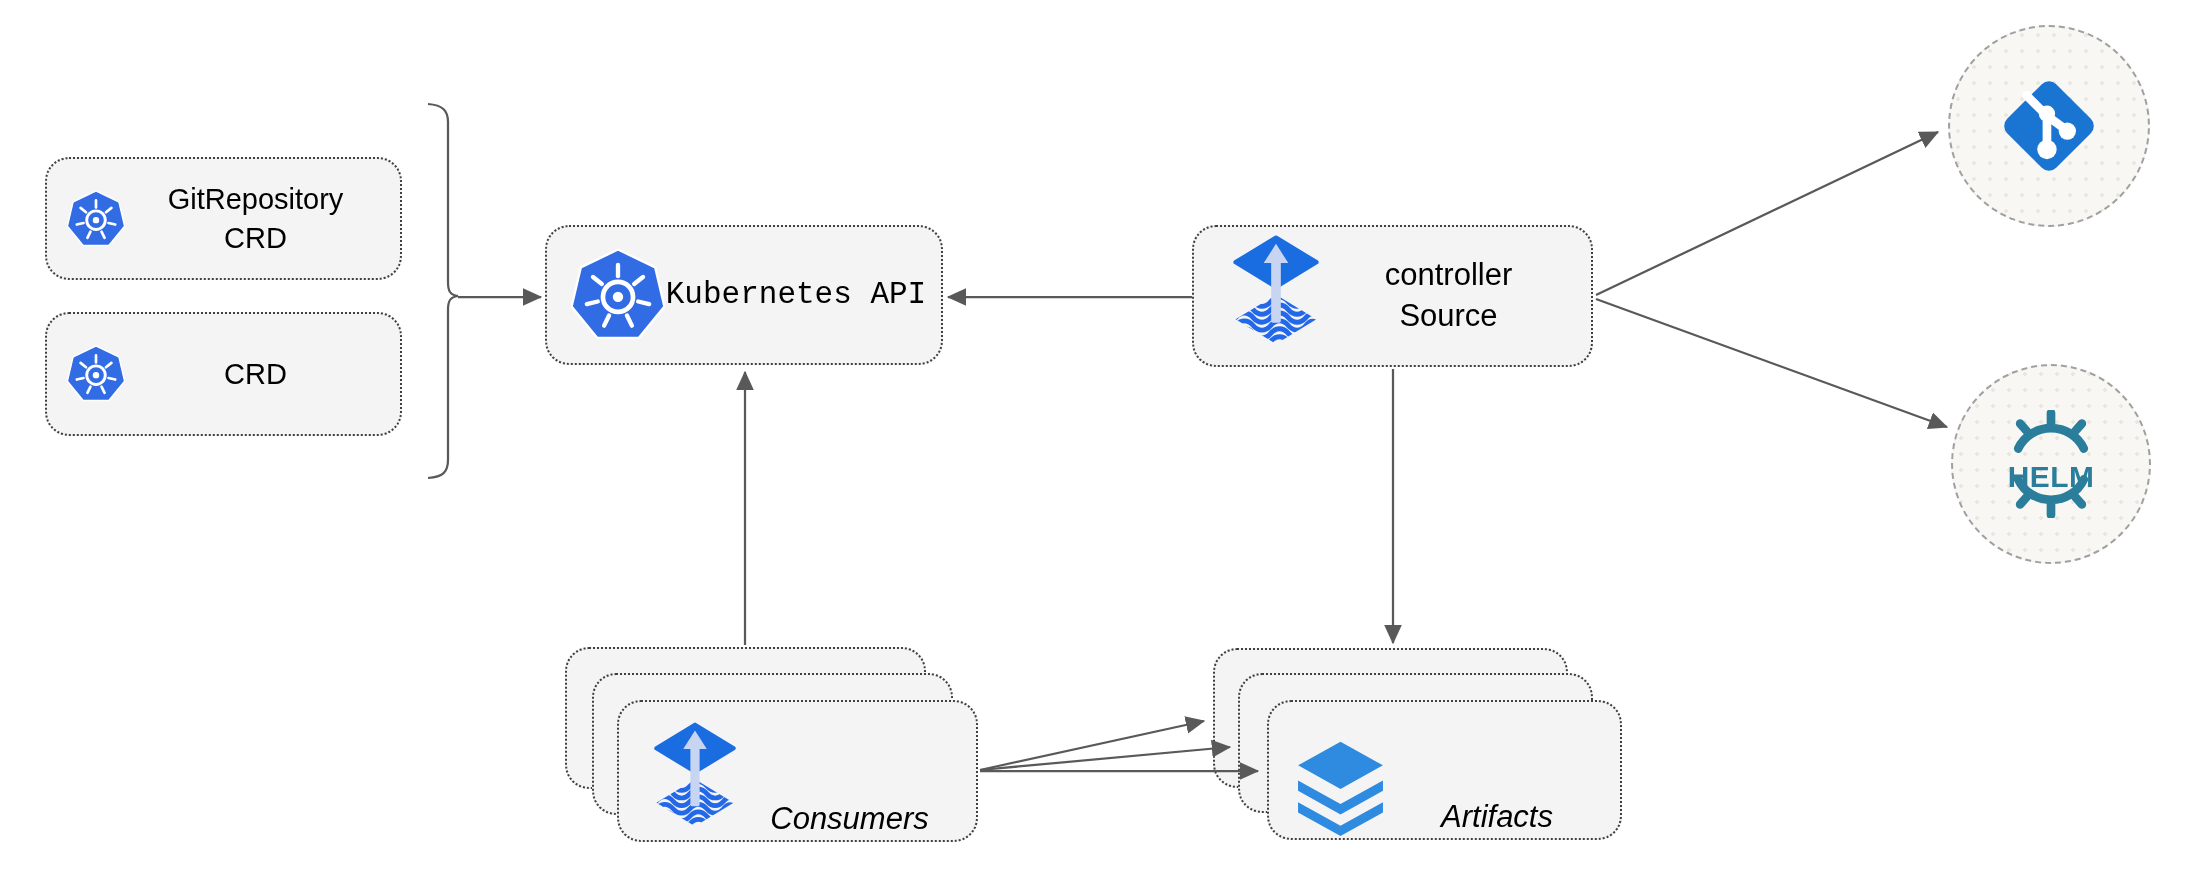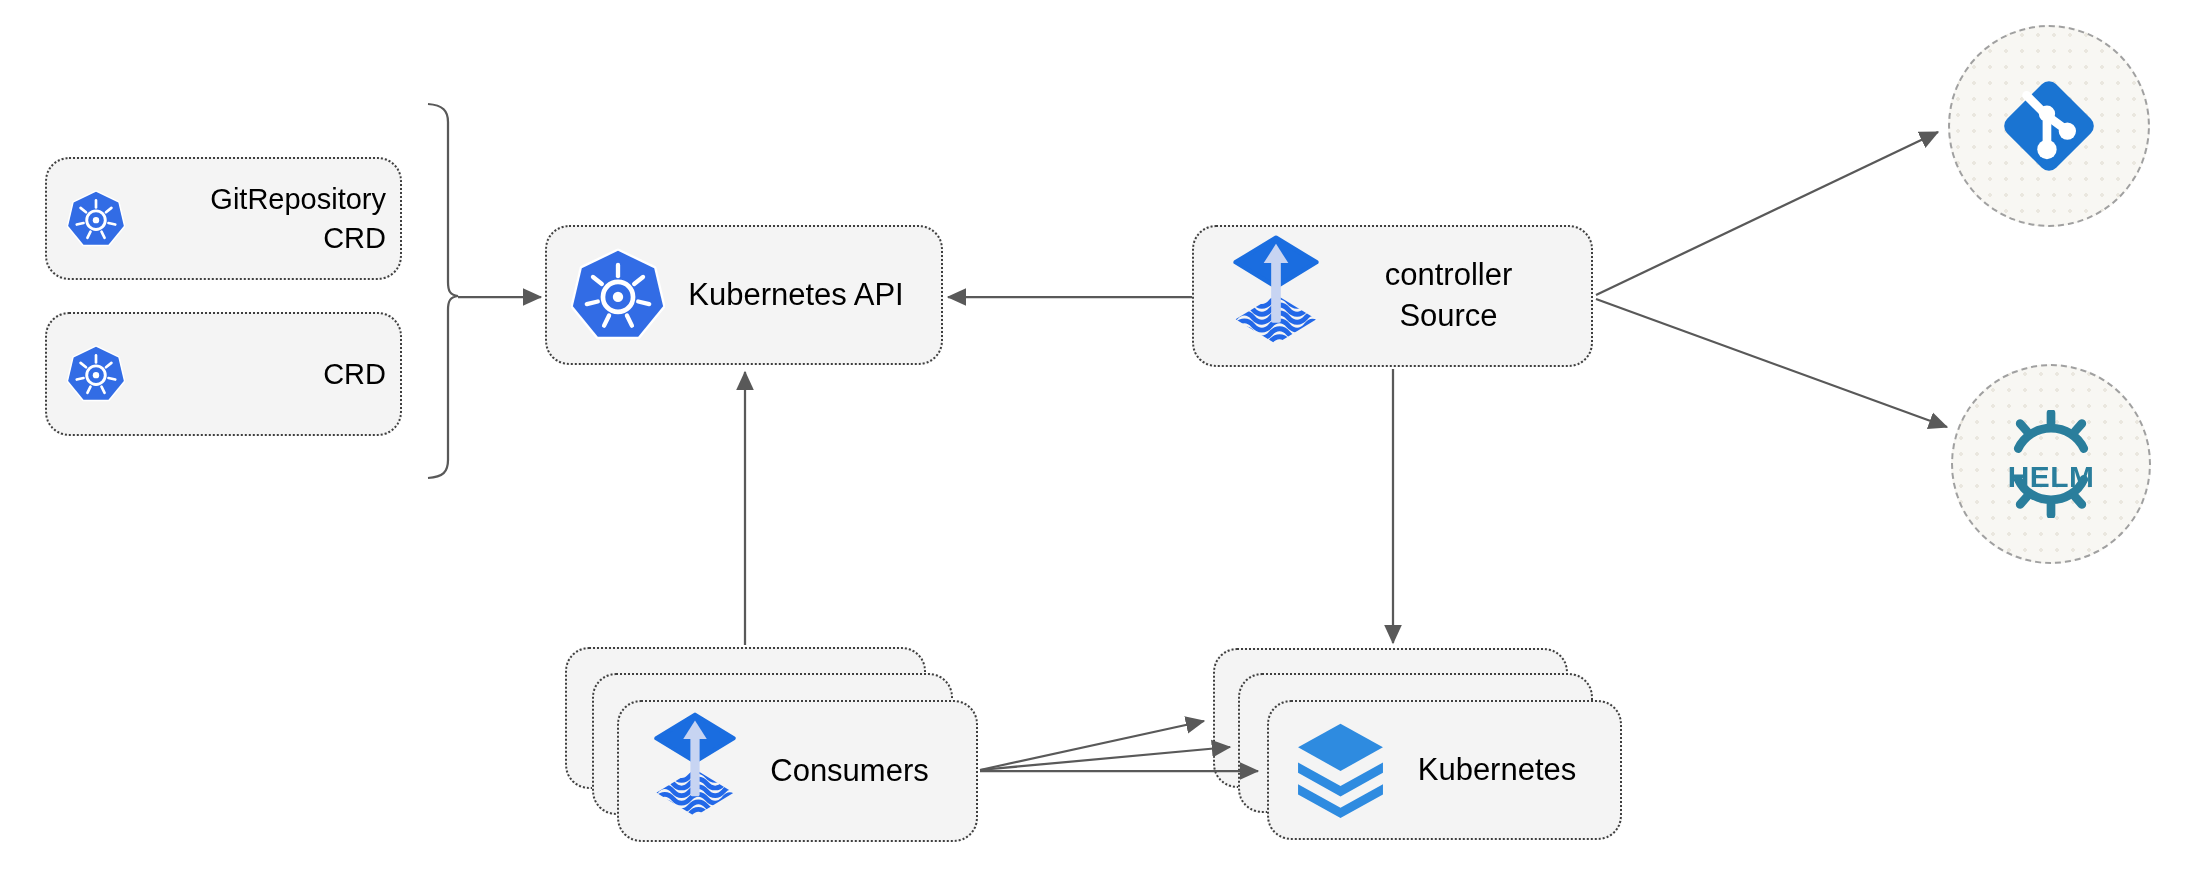--- a/index.html
+++ b/index.html
@@ -23,31 +23,31 @@
   .node-icon{flex:0 0 auto;display:block;}
   .node-label{
     flex:1 1 auto;
     text-align:center;
     color:#000;
     font-size:31px;
     line-height:1.32;
     padding-right:14px;
   }
   .node-label .ln{display:block;}
-  .crd .node-label{font-size:29px;text-align:right;}
+  .crd .node-label{font-size:29px;}
   
   .stack{position:absolute;}
   .stack-layer{
     position:absolute;
     background:#f4f4f4;
     border:2.5px dotted #3f3f3f;
     border-radius:24px;
     box-sizing:border-box;
   }
-  .stack-front{display:flex;align-items:center;}
+  .stack-front{display:flex;align-items:flex-end;font-style:italic;}
   
   .endpoint{
     position:absolute;
     border:2.5px dashed #a0a0a0;
     border-radius:50%;
     box-sizing:border-box;
     background-color:#f8f7f3;
     background-image:radial-gradient(#eae7df 1.6px, transparent 1.6px);
     background-size:16px 16px;
     display:flex;
@@ -147,21 +147,21 @@
 
   <div class="node crd" style="left:45px;top:312px;width:357px;height:124px;padding-left:20px;">
     <svg class="node-icon" width="58" height="58">
         <use href="#sym-k8s"></use>
       </svg>
     <div class="node-label">
       <span class="ln">CRD</span>
     </div>
   </div>
 
-  <div class="node" style="left:545px;top:225px;width:398px;height:140px;padding-left:24px;">
+  <div class="node" style="left:545px;top:225px;width:398px;height:140px;padding-left:24px;font-family:Liberation Mono, monospace;">
     <svg class="node-icon" width="94" height="94">
         <use href="#sym-k8s"></use>
       </svg>
     <div class="node-label">
       <span class="ln">Kubernetes API</span>
     </div>
   </div>
 
   <div class="node" style="left:1192px;top:225px;width:401px;height:142px;padding-left:38px;">
     <svg class="node-icon" width="88" height="123">
@@ -187,21 +187,21 @@
   </div>
 
   <div class="stack" style="left:1213px;top:648px;width:409px;height:192px;">
     <div class="stack-layer" style="left:0px;top:0px;width:355px;height:140px;"></div>
     <div class="stack-layer" style="left:25px;top:25px;width:355px;height:140px;"></div>
     <div class="stack-layer stack-front" style="left:54px;top:52px;width:355px;height:140px;padding-left:24px;">
       <svg class="node-icon" width="95" height="100">
           <use href="#sym-layers"></use>
         </svg>
       <div class="node-label">
-        <span class="ln">Kubernetes</span>
+        <span class="ln">Artifacts</span>
       </div>
     </div>
   </div>
 
   <div class="endpoint" style="left:1948px;top:25px;width:202px;height:202px;">
     <svg width="102" height="102">
         <use href="#sym-git"></use>
       </svg>
   </div>
 

